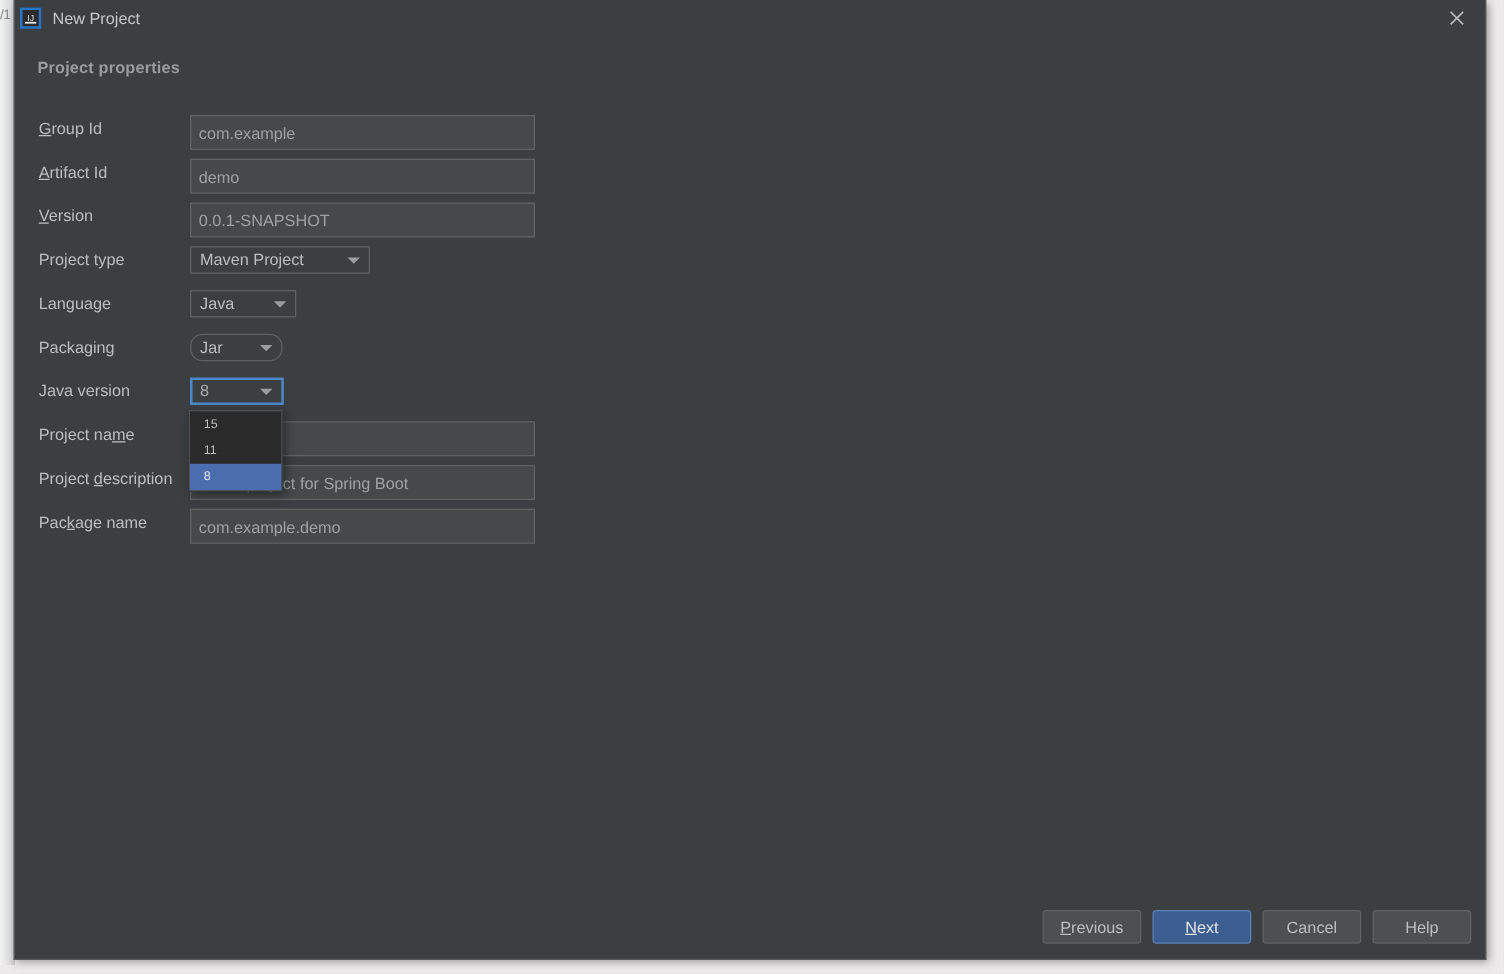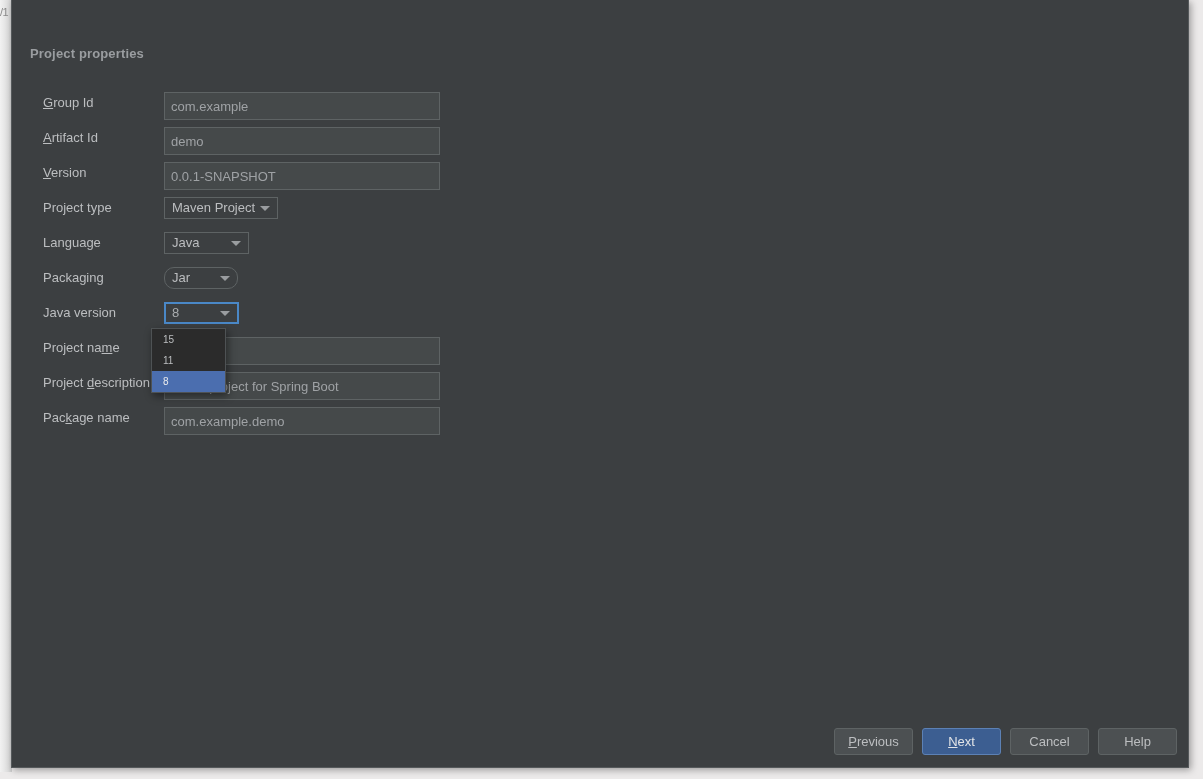--- a/index.html
+++ b/index.html
@@ -90,21 +90,21 @@
   #section-header {
     position: absolute;
     left: 18px; top: 46px;
     font-size: 13px;
     font-weight: bold;
     color: #9a9da0;
     letter-spacing: 0.15px;
     text-align: center;
   }
 
-  #form { position: absolute; left: 12px; top: 0; width:100%; height:100%; }
+  #form { position: absolute; left: 0; top: 0; width:100%; height:100%; }
 
   .row {
     position: absolute;
     left: 0;
     height: 22px;
   }
   .lbl {
     position: absolute;
     left: 19px;
     top: 0;
@@ -220,39 +220,54 @@
 <body>
 
 <div id="backdrop">
   <div id="backdrop-strip">
     <div id="backdrop-text">/1</div>
   </div>
 </div>
 
 <div id="dialog">
 
+  <div id="titlebar">
+    <div id="app-icon">
+      <svg width="13" height="13" viewBox="0 0 13 13" aria-hidden="true">
+        <text x="6.5" y="7" font-family="Liberation Sans, sans-serif" font-size="7" fill="#e6e6e6" text-anchor="middle" dominant-baseline="middle">IJ</text>
+        <rect x="2" y="9.5" width="9" height="1.4" fill="#e6e6e6"></rect>
+      </svg>
+    </div>
+    <div id="title-text">New Project</div>
+    <div id="close-btn">
+      <svg width="13" height="13" viewBox="0 0 13 13" aria-hidden="true">
+        <line x1="1.5" y1="1.5" x2="11.5" y2="11.5" stroke="#b9bbbd" stroke-width="1.3"></line>
+        <line x1="11.5" y1="1.5" x2="1.5" y2="11.5" stroke="#b9bbbd" stroke-width="1.3"></line>
+      </svg>
+    </div>
+  </div>
 
   <div id="section-header">Project properties</div>
 
   <div id="form">
       <div class="row" style="top: 92px;">
         <div class="lbl"><u>G</u>roup Id</div>
         <input type="text" class="txtfield" value="com.example" style="">
       </div>
       <div class="row" style="top: 127px;">
         <div class="lbl"><u>A</u>rtifact Id</div>
         <input type="text" class="txtfield" value="demo" style="">
       </div>
       <div class="row" style="top: 162px;">
         <div class="lbl"><u>V</u>ersion</div>
         <input type="text" class="txtfield" value="0.0.1-SNAPSHOT" style="">
       </div>
       <div class="row" style="top: 197px;">
         <div class="lbl">Project type</div>
-        <div class="combo" style="width: 114px;">
+        <div class="combo" style="width: 144px;">
           <span class="cval">Maven Project</span>
           <span class="arrow"></span>
         </div>
       </div>
       <div class="row" style="top: 232px;">
         <div class="lbl">Language</div>
         <div class="combo" style="width: 85px; padding-left: 13px;">
           <span class="cval">Java</span>
           <span class="arrow"></span>
         </div>

